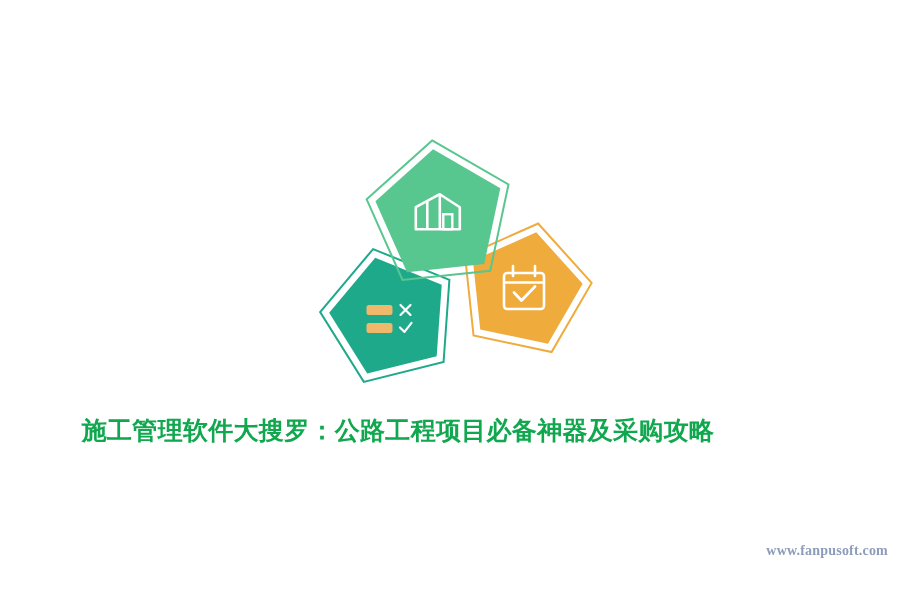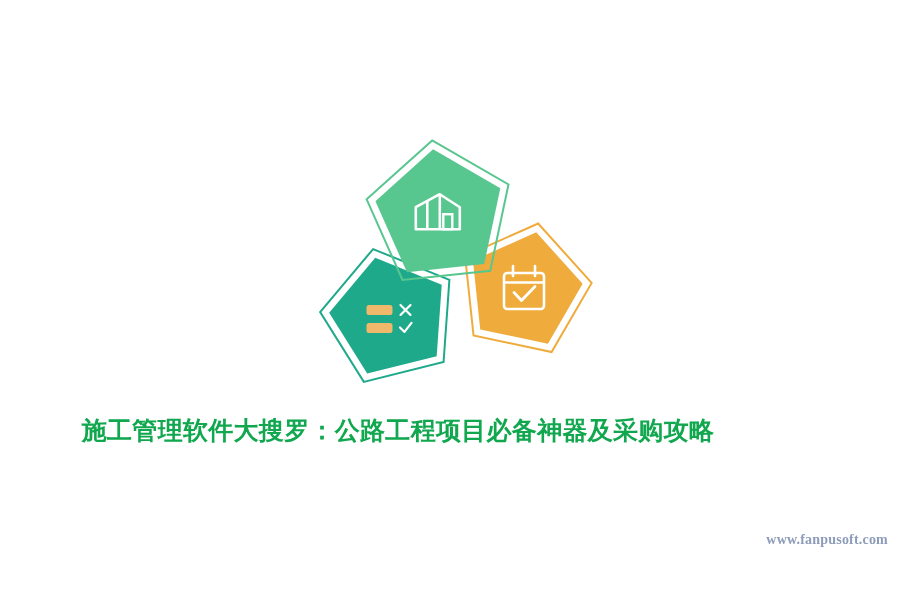--- a/index.html
+++ b/index.html
@@ -72,21 +72,21 @@
     letter-spacing: 0px;
   }
   #watermark-url {
     font-family: "Liberation Serif", "DejaVu Serif", serif;
     font-size: 14px;
     font-weight: bold;
     color: #8494b4;
     line-height: 16px;
     text-align: right;
     letter-spacing: 0.2px;
-    margin-top: 0;
+    margin-top: 11px;
   }
 </style>
 </head>
 <body>
 
 <svg id="illustration" viewBox="0 0 900 400" xmlns="http://www.w3.org/2000/svg">
 
   <g transform="translate(390,317) rotate(-14)">
 
     <polygon points="0,-70 66.6,-21.6 41.1,56.6 -41.1,56.6 -66.6,-21.6" fill="none" stroke="#1fa98b" stroke-width="2"></polygon>

